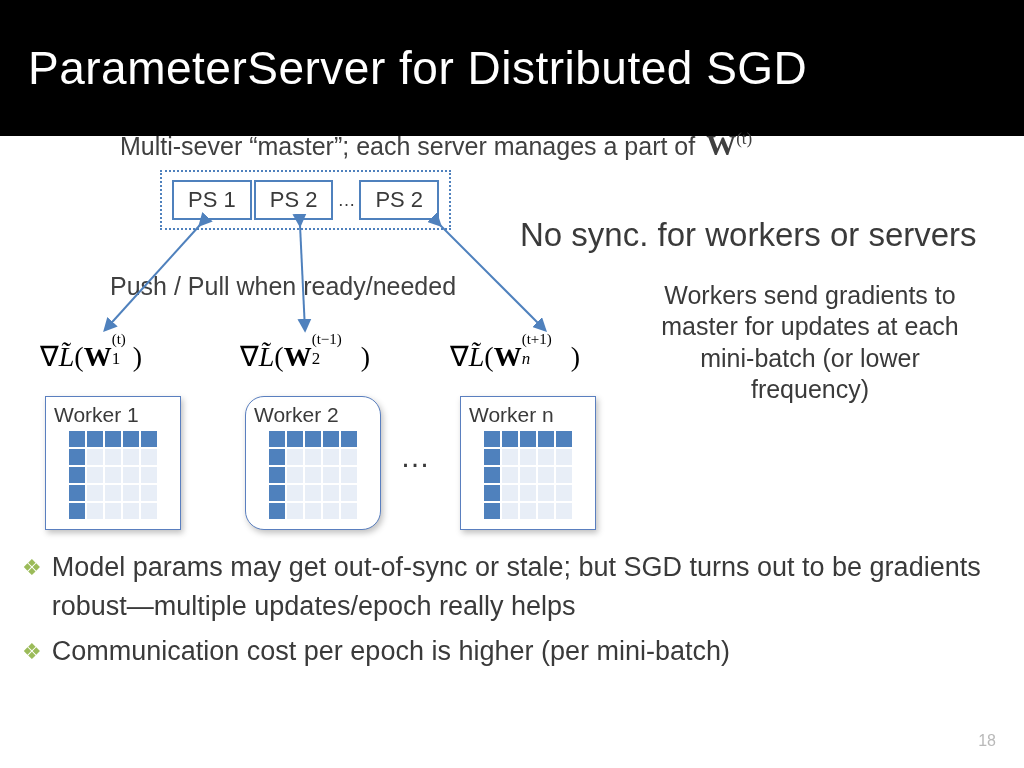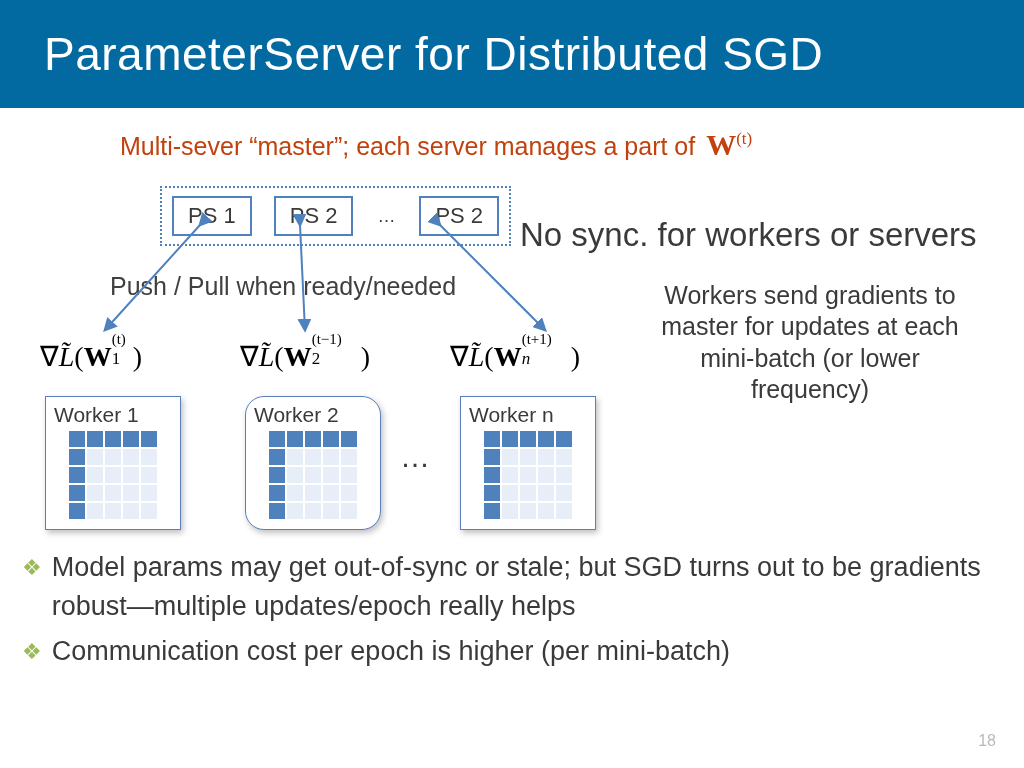--- a/index.html
+++ b/index.html
@@ -6,57 +6,57 @@
   body {
     width: 1024px;
     height: 768px;
     font-family: Arial, Helvetica, sans-serif;
     background: #fff;
     color: #3a3a3a;
     position: relative;
     overflow: hidden;
   }
   .titlebar {
-    background: #0369a1;
-    height: 108px;
+    background: #000000;
+    height: 136px;
     display: flex;
     align-items: center;
-    padding: 0 44px;
+    padding: 0 28px;
   }
   .title {
     color: #fff;
     font-size: 46px;
     font-weight: 400;
     letter-spacing: 0.5px;
   }
   .subtitle {
     position: absolute;
     left: 120px;
     top: 128px;
     font-size: 25px;
-    color: #c2410c;
+    color: #404040;
   }
   .math-w {
     font-family: "Times New Roman", serif;
     font-weight: bold;
     font-size: 30px;
     position: relative;
     display: inline-block;
     margin-left: 4px;
   }
   .math-w sup { font-size: 17px; font-weight: normal; font-style: normal; }
   .ps-group {
     position: absolute;
     left: 160px;
-    top: 186px;
+    top: 170px;
     border: 2px dotted #4f81bd;
     padding: 8px 10px;
     display: flex;
     align-items: center;
-    gap: 22px;
+    gap: 2px;
     justify-content: flex-end;
   }
   .ps-box {
     border: 2px solid #4f81bd;
     background: #fff;
     padding: 5px 14px;
     font-size: 22px;
     color: #3a3a3a;
   }
   .ps-dots {

